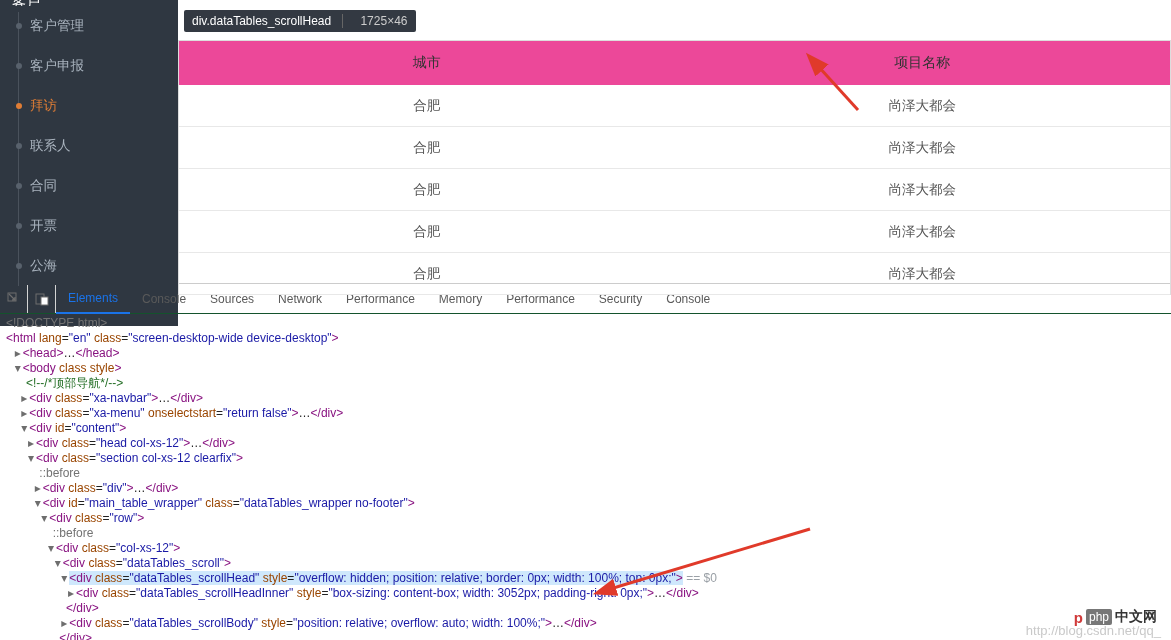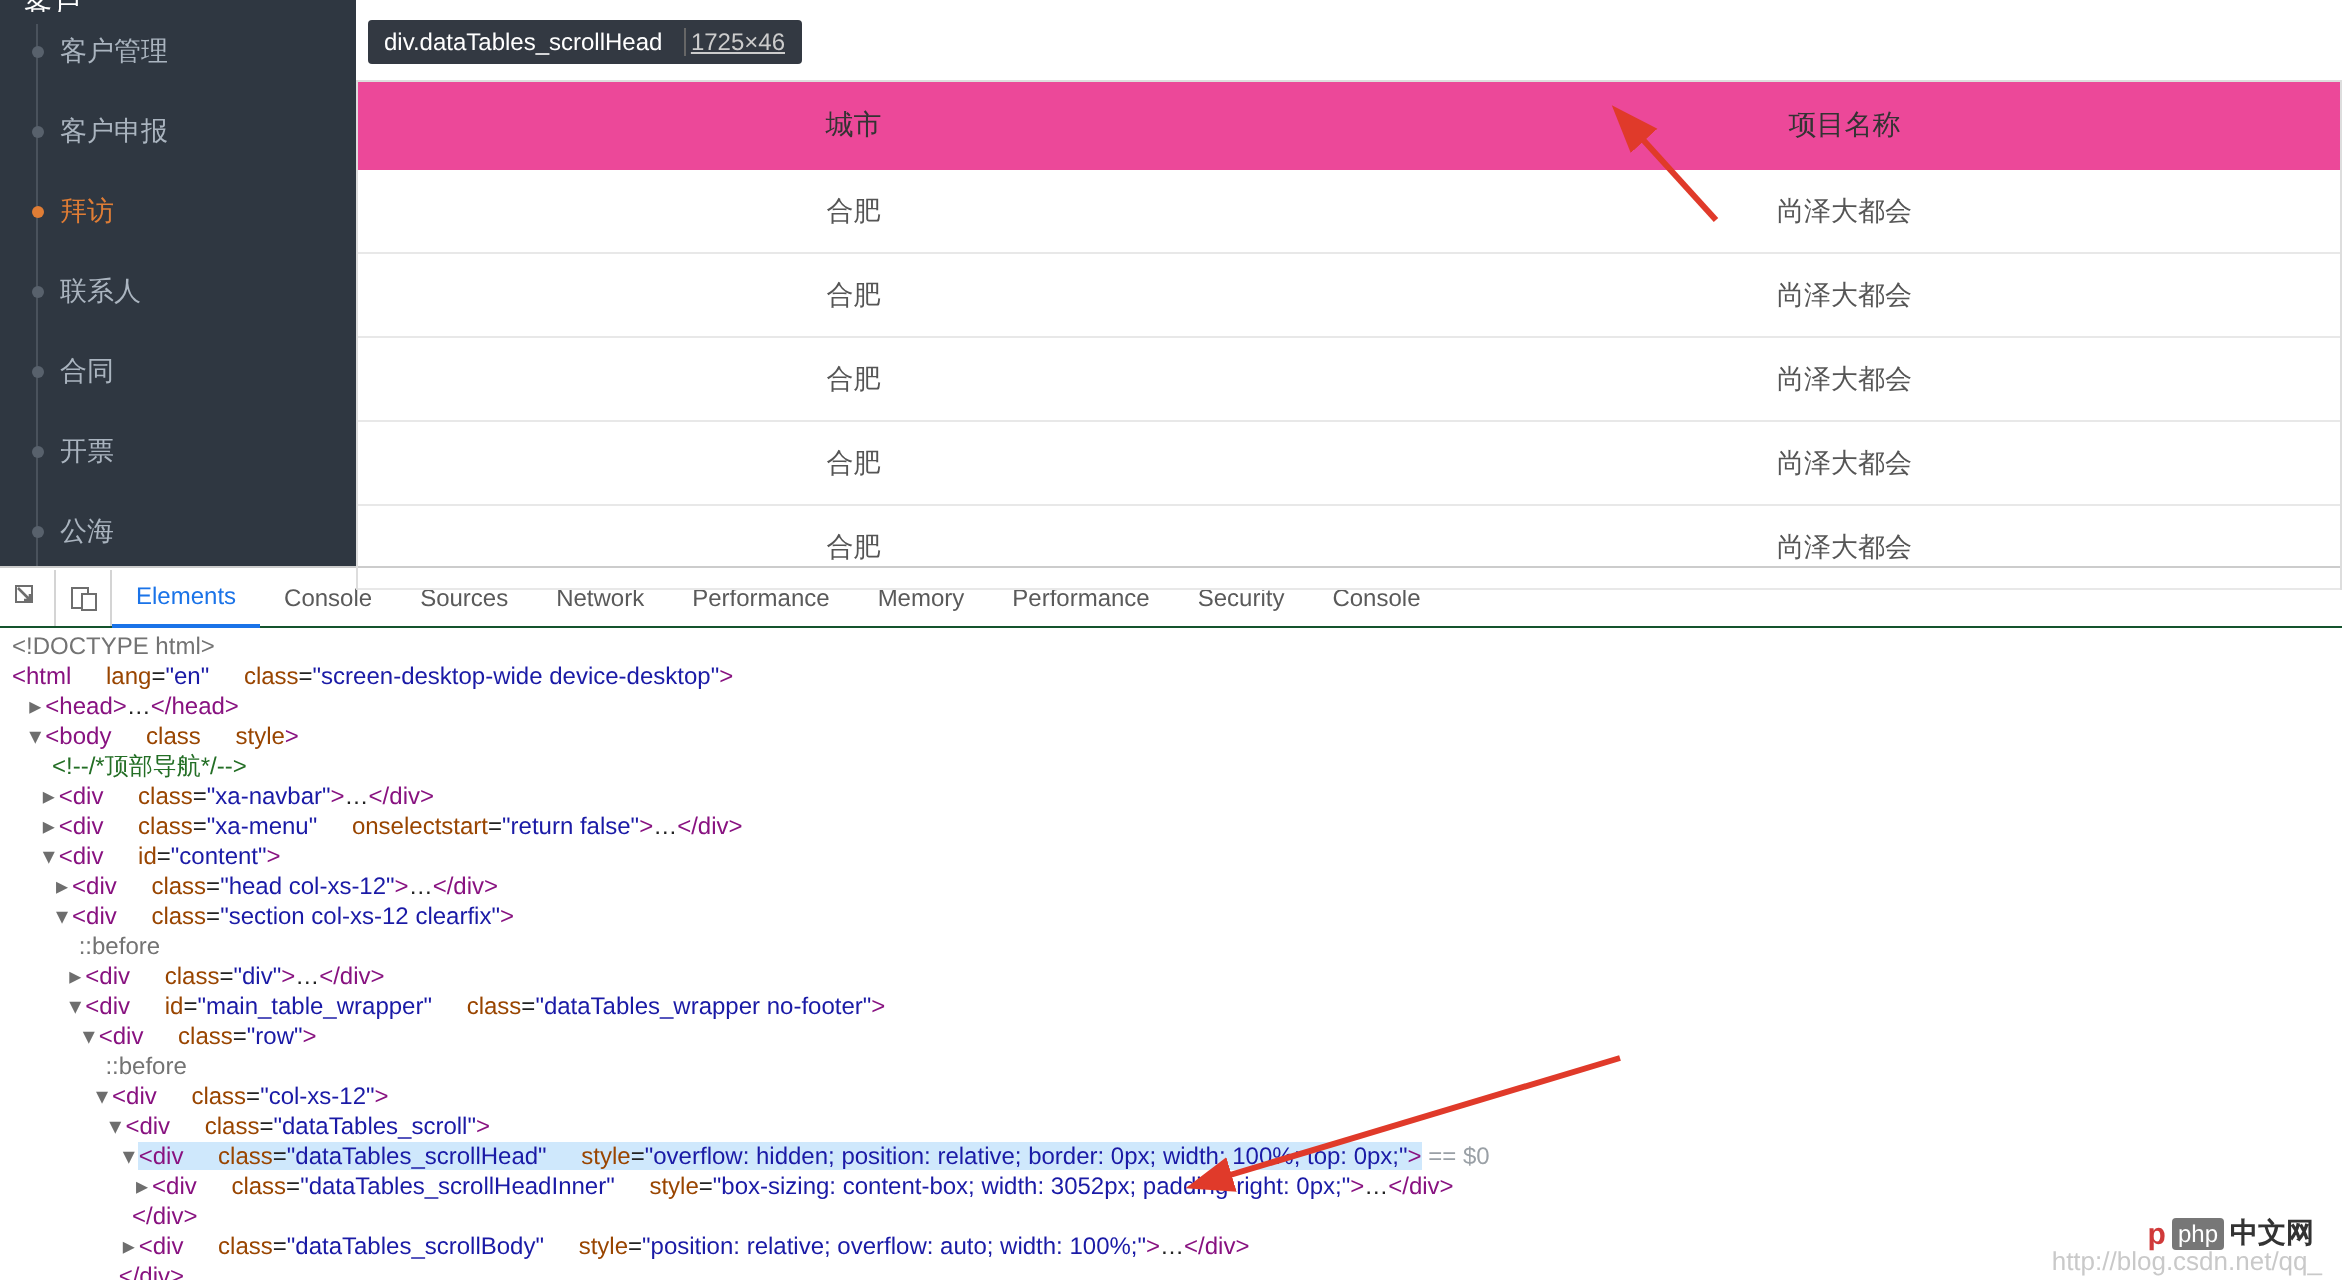--- a/index.html
+++ b/index.html
@@ -1,43 +1,43 @@
 <!DOCTYPE html>
 <html><head>
 <meta charset="utf-8">
 <style>
 * { margin:0; padding:0; box-sizing:border-box; font-family:"Microsoft YaHei",Arial,sans-serif; }
 body { font-size:13px; color:#333; background:#fff; overflow:hidden; width:1171px; height:640px; position:relative; }
 .app-top { height:283px; display:flex; }
-.sidebar { width:178px; background:#2f3741; color:#aab4bf; height:283px; overflow:hidden; }
+.sidebar { width:178px; background:#2f3741; color:#aab4bf; height:326px; overflow:hidden; }
 .side-head { display:flex; align-items:center; height:6px; padding:0 12px; color:#fff; font-size:14px; overflow:hidden; }
 .side-item { display:flex; align-items:center; height:40px; padding-left:30px; font-size:13.5px; cursor:pointer; position:relative; }
 .side-item::before { content:""; width:6px; height:6px; border-radius:50%; background:#58616c; position:absolute; left:16px; }
 .side-item.active { color:#e07d35; }
 .side-item.active::before { background:#e07d35; }
 .side-line { position:absolute; left:18px; top:6px; bottom:0; width:1px; background:#4a525c; }
 .side-wrap { position:relative; }
 .content { flex:1; position:relative; padding:0; }
 .tooltip { position:absolute; top:10px; left:6px; background:#333942; color:#fff; font-size:12px; padding:4px 8px; border-radius:2px; font-family:Consolas,monospace; }
-.tooltip .dims { color:#ccc; margin-left:4px; border-left:1px solid #666; padding-left:2px;text-decoration:underline; }
+.tooltip .dims { color:#ccc; margin-left:4px; border-left:1px solid #666; padding-left:17px; }
 .table-area { margin:40px 0 0 0; border:1px solid #ddd; border-bottom:none; }
 .thead-row { display:flex; background:#ec4899; height:44px; align-items:center; color:#333; font-size:14px; }
 .tcell { flex:1; text-align:center; }
 .tbody-row { display:flex; height:42px; align-items:center; border-bottom:1px solid #e8e8e8; color:#555; font-size:13.5px; }
 .arrow1 { position:absolute; top:50px; left:470px; pointer-events:none; }
 .devtools { height:357px; border-top:1px solid #ccc; background:#fff; display:flex; flex-direction:column; }
 .dt-tabs { display:flex; align-items:center; height:30px; border-bottom:1px solid #14532d; font-size:12px; color:#5a5a5a; }
 .dt-icon { width:28px; height:28px; display:flex; align-items:center; justify-content:center; cursor:pointer; color:#6e6e6e; border-right:1px solid #d4d4d4; }
 .dt-tab { padding:0 12px; height:30px; display:flex; align-items:center; cursor:pointer; }
 .dt-tab.active { color:#1a73e8; border-bottom:2px solid #1a73e8; }
 .dt-body { flex:1; overflow:auto; font-family:Consolas,Menlo,monospace; font-size:12px; line-height:15px; padding:2px 0 4px 6px; color:#222; position:relative; }
 .ln { white-space:pre; }
 .t-gray { color:#737373; }
 .t-purple { color:#881280; }
-.t-brown { color:#994500;margin-left:14px; }
+.t-brown { color:#994500; }
 .t-blue { color:#1a1aa6; }
 .t-comment { color:#236e25; }
 .t-hl { background:#cfe8fc; display:inline; }
 .caret { display:inline-block; width:10px; text-align:center; color:#6e6e6e; cursor:pointer; }
 .eq0 { color:#9aa0a6; }
 .watermark { position:absolute; right:10px; bottom:2px; color:#c9c9c9; font-size:13px; font-family:Arial; pointer-events:none; }
 .logo { position:absolute; right:14px; bottom:14px; display:flex; align-items:center; gap:3px; }
 .logo .p { font-weight:bold; font-size:15px; }
 .logo .php { background:#777; color:#fff; padding:1px 3px; border-radius:2px; font-size:12px; }
 .logo .cn { font-size:14px; font-weight:bold; }

